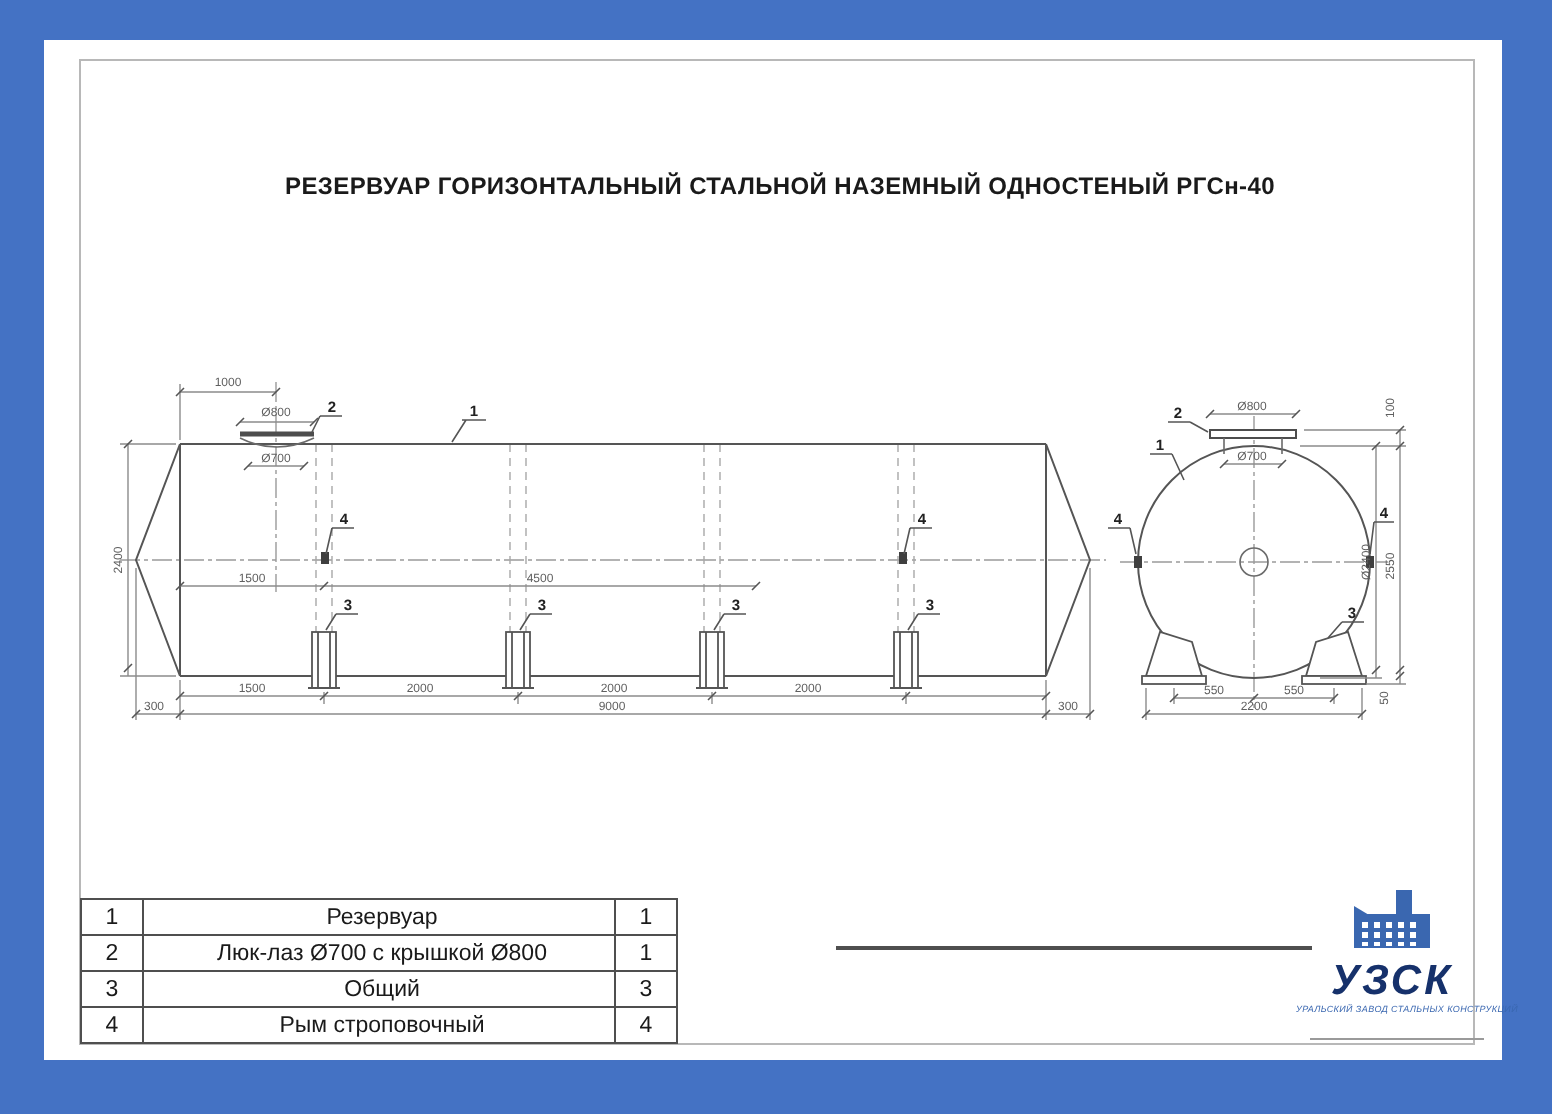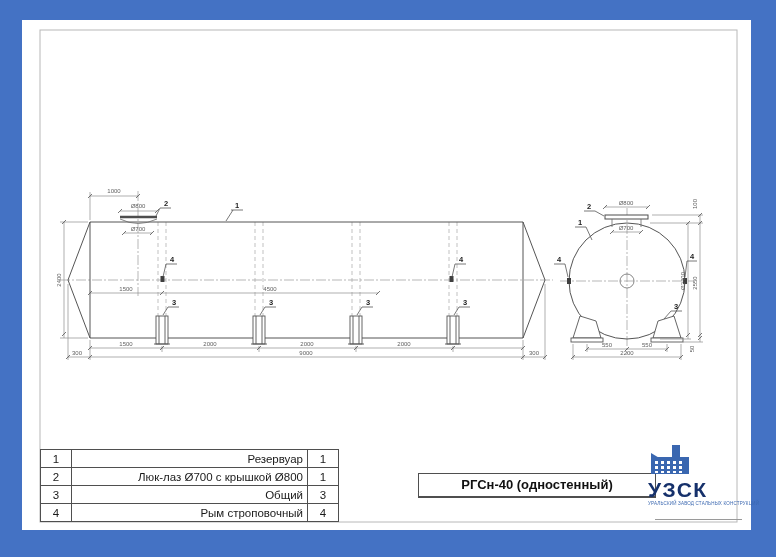--- a/index.html
+++ b/index.html
@@ -5,43 +5,44 @@
   html,body{margin:0;padding:0;background:#4472c4;font-family:"Liberation Sans",sans-serif;}
   #canvas{position:relative;width:776px;height:557px;background:#4472c4;overflow:hidden;}
   #page{position:absolute;left:22px;top:20px;width:729px;height:510px;background:#ffffff;}
   #drawing-svg{position:absolute;left:0;top:0;}
   #main-title{position:absolute;left:40px;top:86px;width:700px;text-align:center;
     font-size:12px;font-weight:bold;color:#1a1a1a;letter-spacing:0.2px;}
   
   #parts-table{position:absolute;left:40px;top:449px;border-collapse:collapse;}
   #parts-table td{border:1px solid #4f4f4f;font-size:11.5px;color:#1a1a1a;height:17px;padding:0 4px;}
   #parts-table td.c-num{width:22px;text-align:center;}
-  #parts-table td.c-name{width:224px;text-align:right;padding-left:7px;}
+  #parts-table td.c-name{width:224px;text-align:center;padding-left:7px;}
   #parts-table td.c-qty{width:22px;text-align:center;}
   
   #title-block{position:absolute;left:418px;top:473px;width:236px;border:1px solid #4f4f4f;background:#fff;}
   #title-block .tb-model{height:22px;line-height:22px;text-align:center;font-size:13px;font-weight:bold;
     color:#111;border-bottom:1px solid #4f4f4f;}
   #title-block .tb-view{height:23px;line-height:23px;text-align:center;font-size:11px;color:#222;}
   #logo-underline{position:absolute;left:655px;top:519px;width:87px;height:1px;background:#9a9a9a;}
   
-  #logo{position:absolute;left:648px;top:444px;width:96px;}
+  #logo{position:absolute;left:648px;top:444px;width:96px;text-align:center;font-style:italic;}
   #logo .logo-word{font-size:21px;font-weight:bold;color:#16316b;letter-spacing:1.5px;line-height:20px;}
   #logo .logo-caption{font-size:4.5px;color:#3a67b0;letter-spacing:0.2px;margin-top:1px;white-space:nowrap;}
   
   text{font-family:"Liberation Sans",sans-serif;}
   .dim{font-size:6px;fill:#5f5f5f;text-anchor:middle;}
   .lbl{font-size:7.5px;fill:#222;font-weight:bold;text-anchor:middle;}
 </style>
 </head>
 <body>
 
 <div id="canvas">
   <div id="page"></div>
 
+  <div id="main-title">РЕЗЕРВУАР ГОРИЗОНТАЛЬНЫЙ СТАЛЬНОЙ НАЗЕМНЫЙ ОДНОСТЕНЫЙ РГСн-40</div>
 
   <svg id="drawing-svg" width="776" height="557" viewBox="0 0 776 557">
 
     <rect x="40" y="30" width="697" height="492" fill="none" stroke="#b8b8b8" stroke-width="1"></rect>
 
     <g stroke-linecap="butt">
 
       <path d="M60,280 H553" stroke="#9a9a9a" stroke-width="0.7" fill="none" stroke-dasharray="10,2,2,2"></path>
       <path d="M138,191 V296" stroke="#9a9a9a" stroke-width="0.7" fill="none" stroke-dasharray="10,2,2,2"></path>
 
@@ -187,21 +188,20 @@
       </tr>
       <tr>
         <td class="c-num">4</td>
         <td class="c-name">Рым строповочный</td>
         <td class="c-qty">4</td>
       </tr>
     </tbody>
   </table>
 
   <div id="title-block">
-    <div class="tb-model">РГСн-40 (одностенный)</div>
   </div>
   <div id="logo-underline"></div>
 
   <div id="logo">
     <svg width="44" height="32" viewBox="0 0 44 32">
       <g fill="#3a67b0">
         <rect x="24" y="1" width="8" height="14"></rect>
         <path d="M3,15 L3,9 L13,15 Z"></path>
         <rect x="3" y="13" width="38" height="17"></rect>
       </g>

